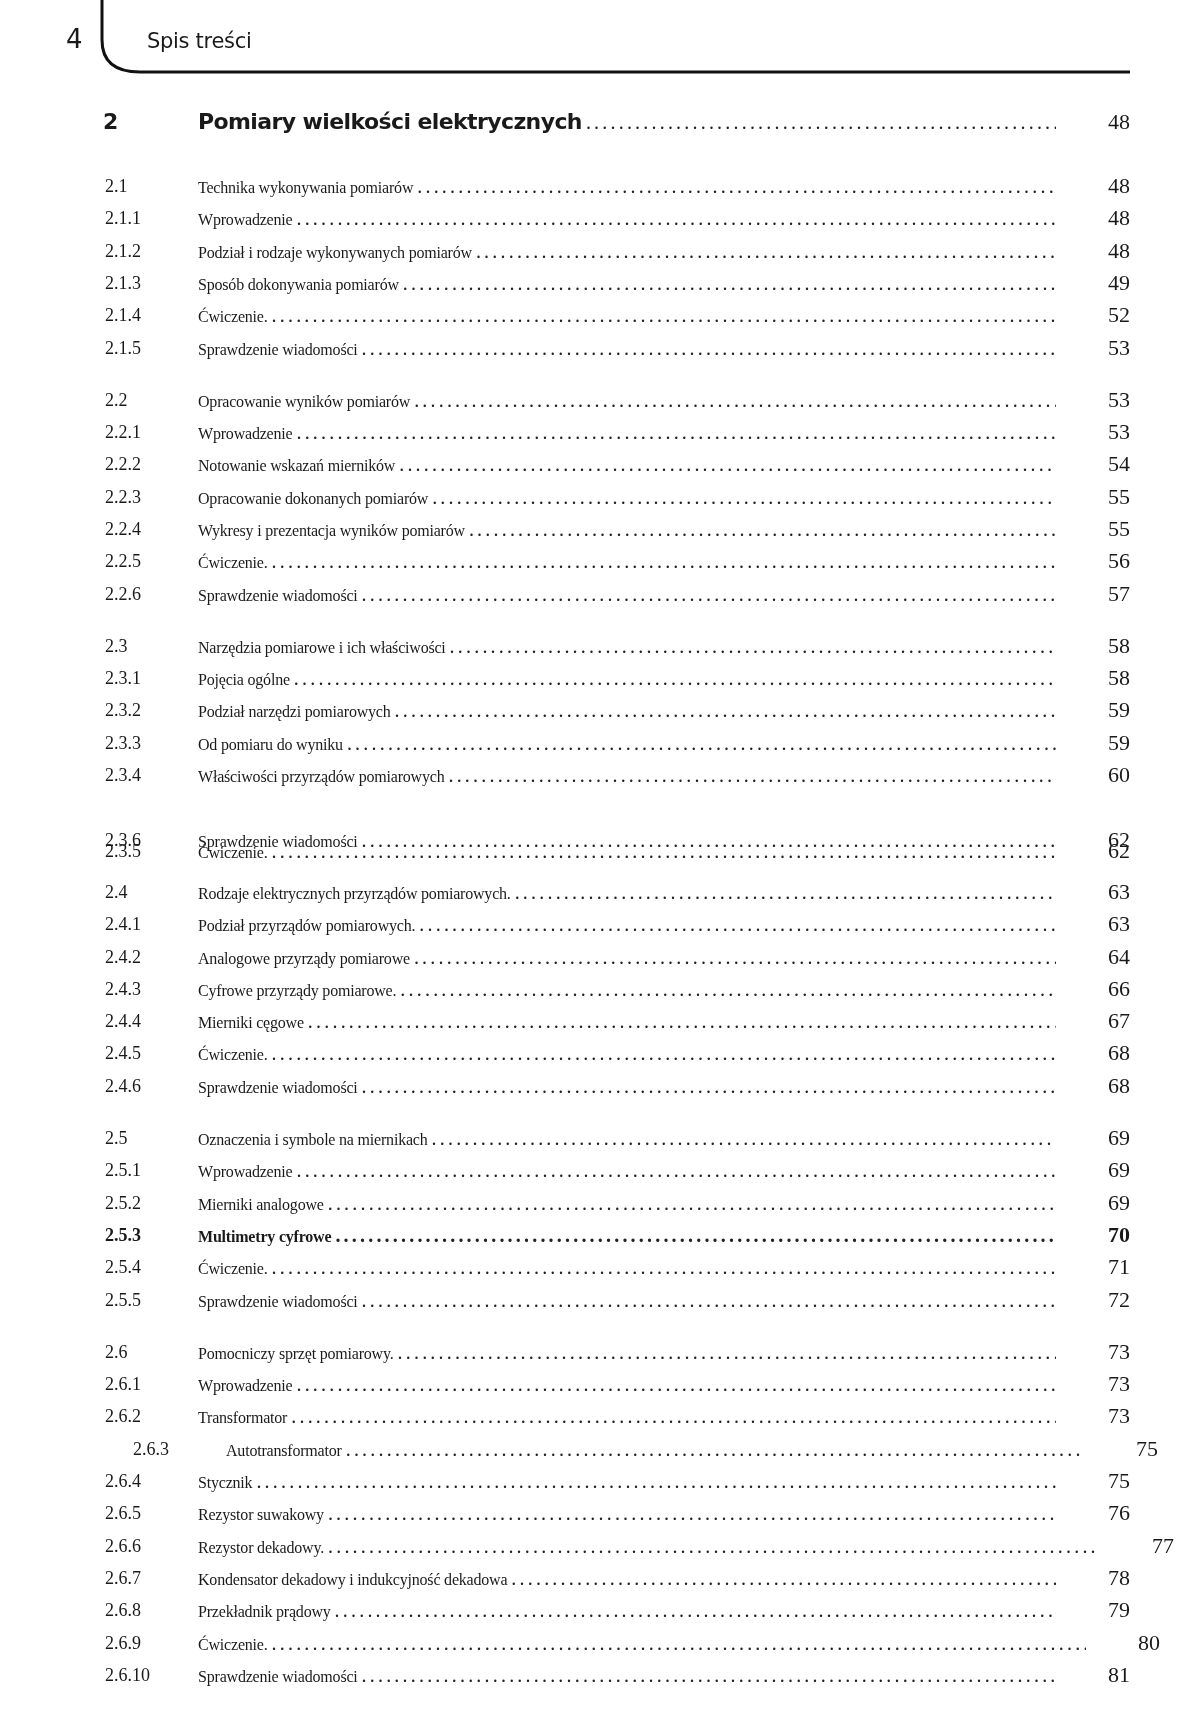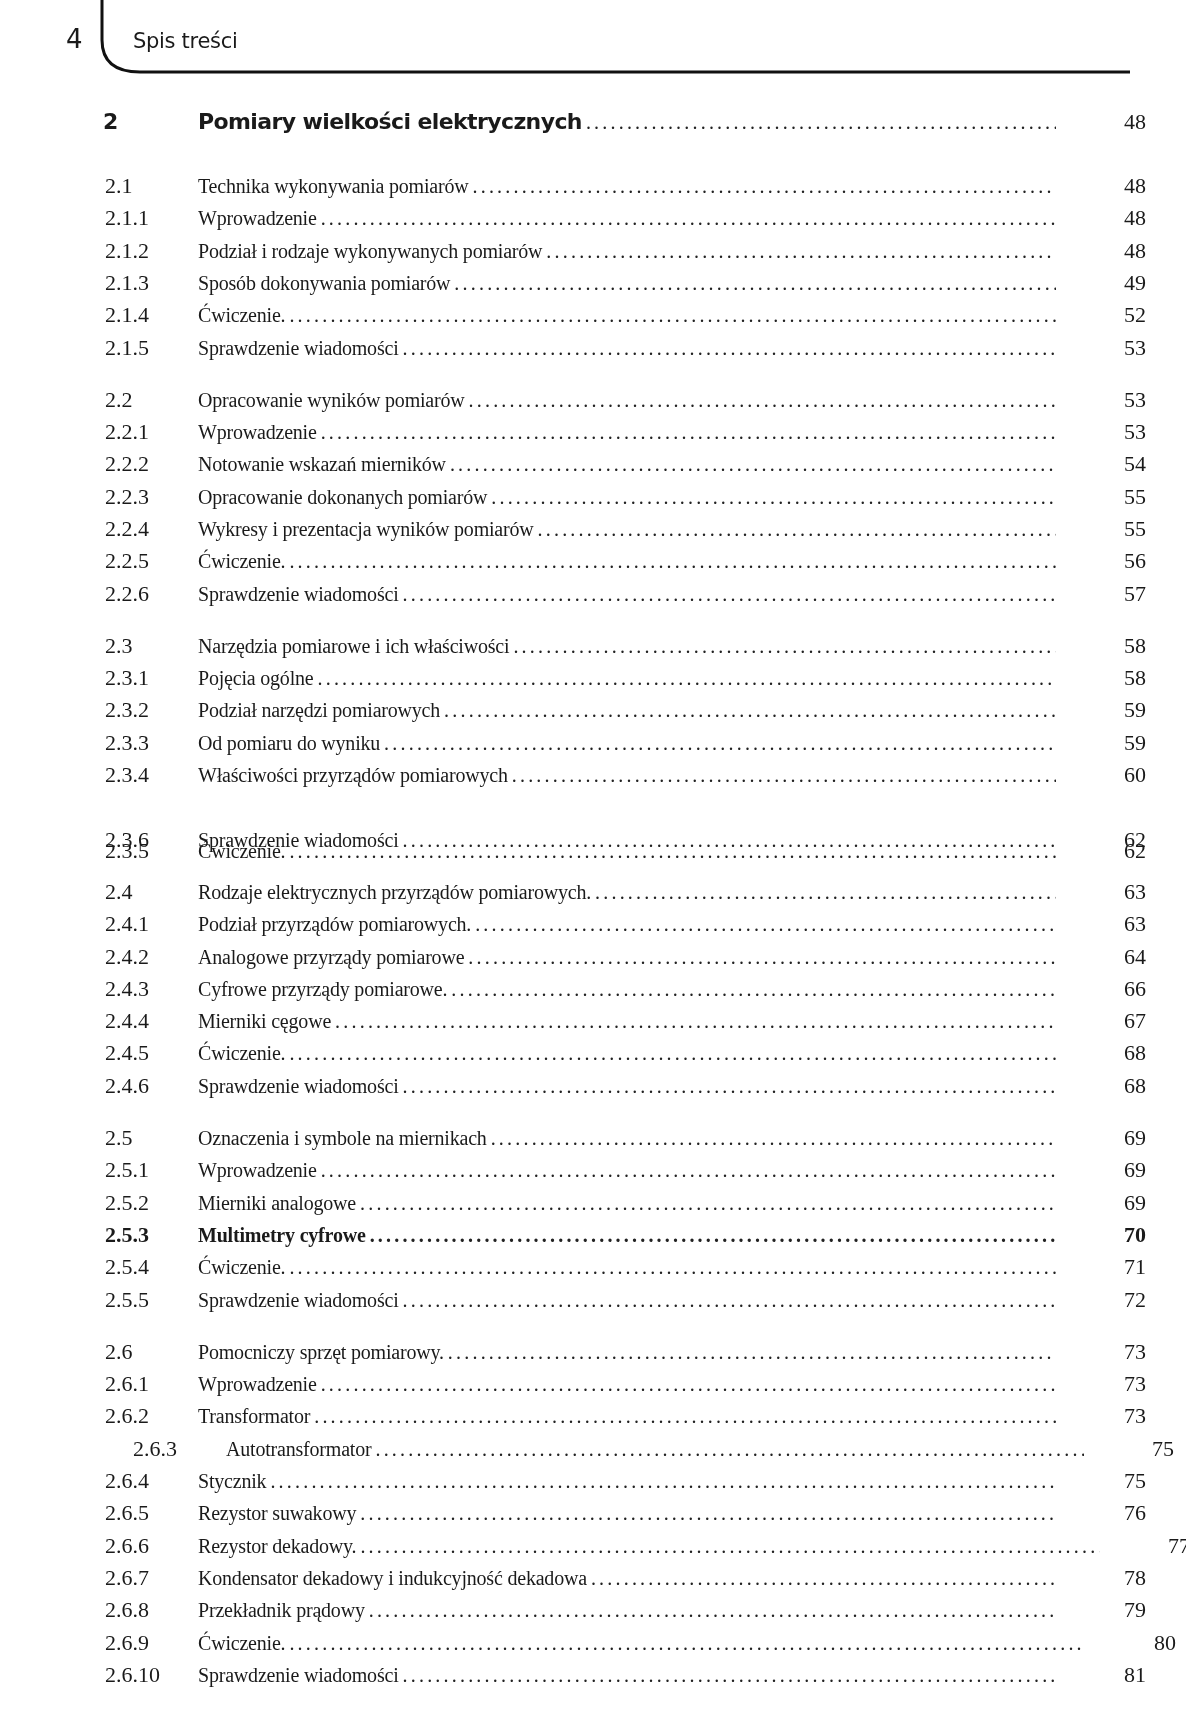--- a/index.html
+++ b/index.html
@@ -1,27 +1,27 @@
 <!DOCTYPE html>
 <html><head>
 <meta charset="utf-8">
 <style>
   html, body { margin: 0; padding: 0; background: #ffffff; }
   body { width: 1186px; height: 1728px; position: relative; overflow: hidden; color: #1a1a1a; }
   .page-header { position: absolute; left: 0; top: 0; width: 1186px; height: 90px; }
   .page-num { position: absolute; left: 66px; top: 24px; font-family: "DejaVu Sans", sans-serif; font-size: 26px; color: #1a1a1a; }
-  .running-title { position: absolute; left: 133px; top: 29px; font-family: "DejaVu Sans", sans-serif; font-size: 21px; color: #1a1a1a; letter-spacing: -0.3px; }
+  .running-title { position: absolute; left: 147px; top: 29px; font-family: "DejaVu Sans", sans-serif; font-size: 21px; color: #1a1a1a; letter-spacing: -0.3px; }
   .header-rule { position: absolute; left: 0; top: 0; }
   .toc { position: absolute; left: 0; top: 0; width: 1186px; }
   .row { position: absolute; left: 0; width: 1186px; height: 30px; }
-  .row .num { position: absolute; left: 105px; top: 0; font-family: "Liberation Serif", serif; font-size: 22px; line-height: 30px; }
+  .row .num { position: absolute; left: 105px; top: 0; font-family: "Liberation Serif", serif; font-size: 18px; line-height: 30px; }
   .row .title-wrap { position: absolute; left: 198px; right: 130px; top: 0; height: 30px; display: flex; align-items: baseline; overflow: hidden; }
-  .row .title { font-family: "Liberation Serif", serif; font-size: 20px; line-height: 30px; white-space: nowrap; letter-spacing: -0.2px; }
+  .row .title { font-family: "Liberation Serif", serif; font-size: 16px; line-height: 30px; white-space: nowrap; letter-spacing: -0.2px; }
   .row .leader { flex: 1; margin-left: 4px; height: 30px; overflow: hidden; white-space: nowrap; font-family: "Liberation Serif", serif; font-size: 20px; line-height: 30px; letter-spacing: 3.2px; color: #222; }
-  .row .page { position: absolute; right: 40px; top: 0; font-family: "Liberation Serif", serif; font-size: 22px; line-height: 30px; text-align: right; }
+  .row .page { position: absolute; right: 56px; top: 0; font-family: "Liberation Serif", serif; font-size: 22px; line-height: 30px; text-align: right; }
   .row.chapter .num, .row.chapter .title { font-family: "DejaVu Sans", sans-serif; font-weight: bold; font-size: 22px; letter-spacing: -0.6px; }
   .row.chapter .num { left: 103px; }
 </style>
 </head>
 <body>
 
 <div class="page-header">
   <svg class="header-rule" width="1186" height="90" viewBox="0 0 1186 90">
     <path d="M102 0 L102 40 Q102 72 140 72 L1130 72" fill="none" stroke="#111" stroke-width="3"></path>
   </svg>

